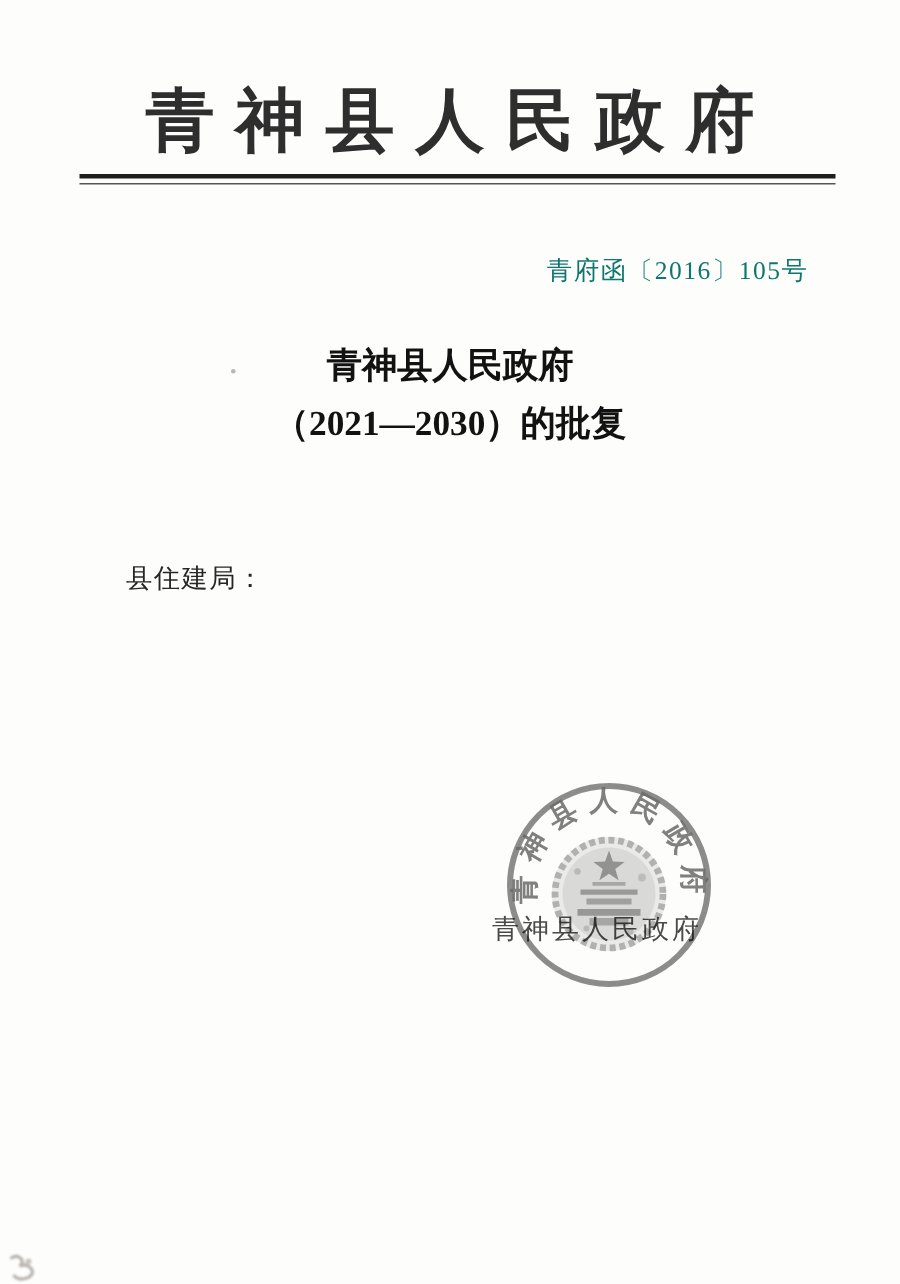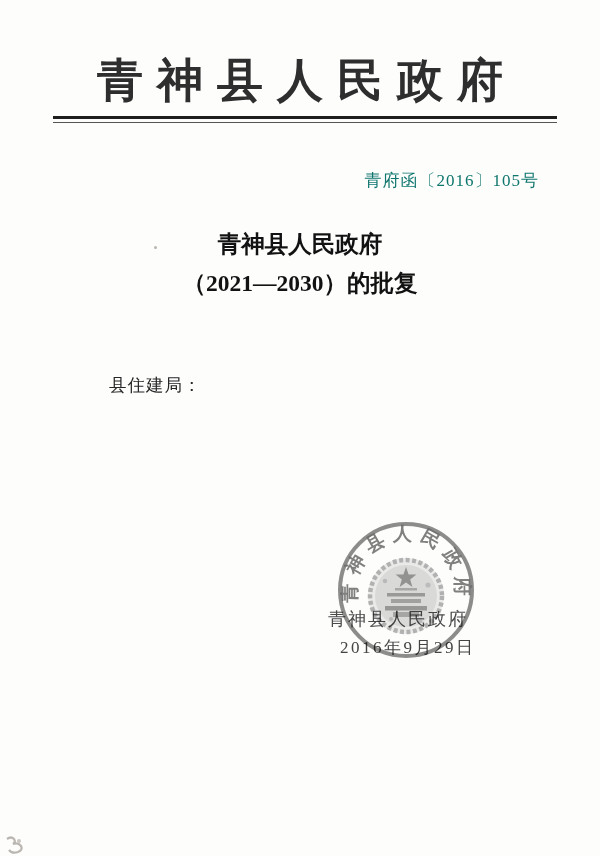--- a/index.html
+++ b/index.html
@@ -31,21 +31,21 @@
 
   
   .title-block{
     position:absolute;top:225px;left:0;width:600px;
     text-align:center;font-weight:700;color:#121212;
     font-size:23.5px;line-height:39px;
   }
 
   
   .body-block{
-    position:absolute;top:366px;left:74px;width:487px;
+    position:absolute;top:366px;left:49px;width:487px;
     font-size:17.5px;line-height:38px;letter-spacing:1px;
     text-align:justify;color:#262626;
   }
   .body-block p{margin:0;text-indent:2em;}
   .salutation{text-indent:0;}
 
   
   .signature{
     position:absolute;top:607px;left:306px;width:184px;
     text-align:center;font-size:18px;letter-spacing:2px;color:#4a4a4a;
@@ -79,21 +79,20 @@
     <div>青神县人民政府</div>
     <div>（2021—2030）的批复</div>
   </div>
 
   <div class="body-block">
     <p class="salutation">县住建局：</p>
   </div>
 
   <div class="signature">青神县人民政府</div>
 
-  <div class="date">2016年9月29日</div>
 
   <svg class="seal" viewBox="0 0 162 162" xmlns="http://www.w3.org/2000/svg">
     <defs>
       <path id="sealArc" d="M 34,98 A 50,50 0 1 1 128,98" fill="none"></path>
     </defs>
 
     <circle cx="81" cy="81" r="66" fill="none" stroke="#5e5e5e" stroke-width="4" opacity="0.8"></circle>
     <circle cx="81" cy="81" r="66" fill="none" stroke="#7a7a7a" stroke-width="2" opacity="0.45" stroke-dasharray="6 3"></circle>
 
     <text font-size="19" font-weight="700" fill="#565656" letter-spacing="7" opacity="0.85" font-family="Liberation Serif, DejaVu Serif, serif">

